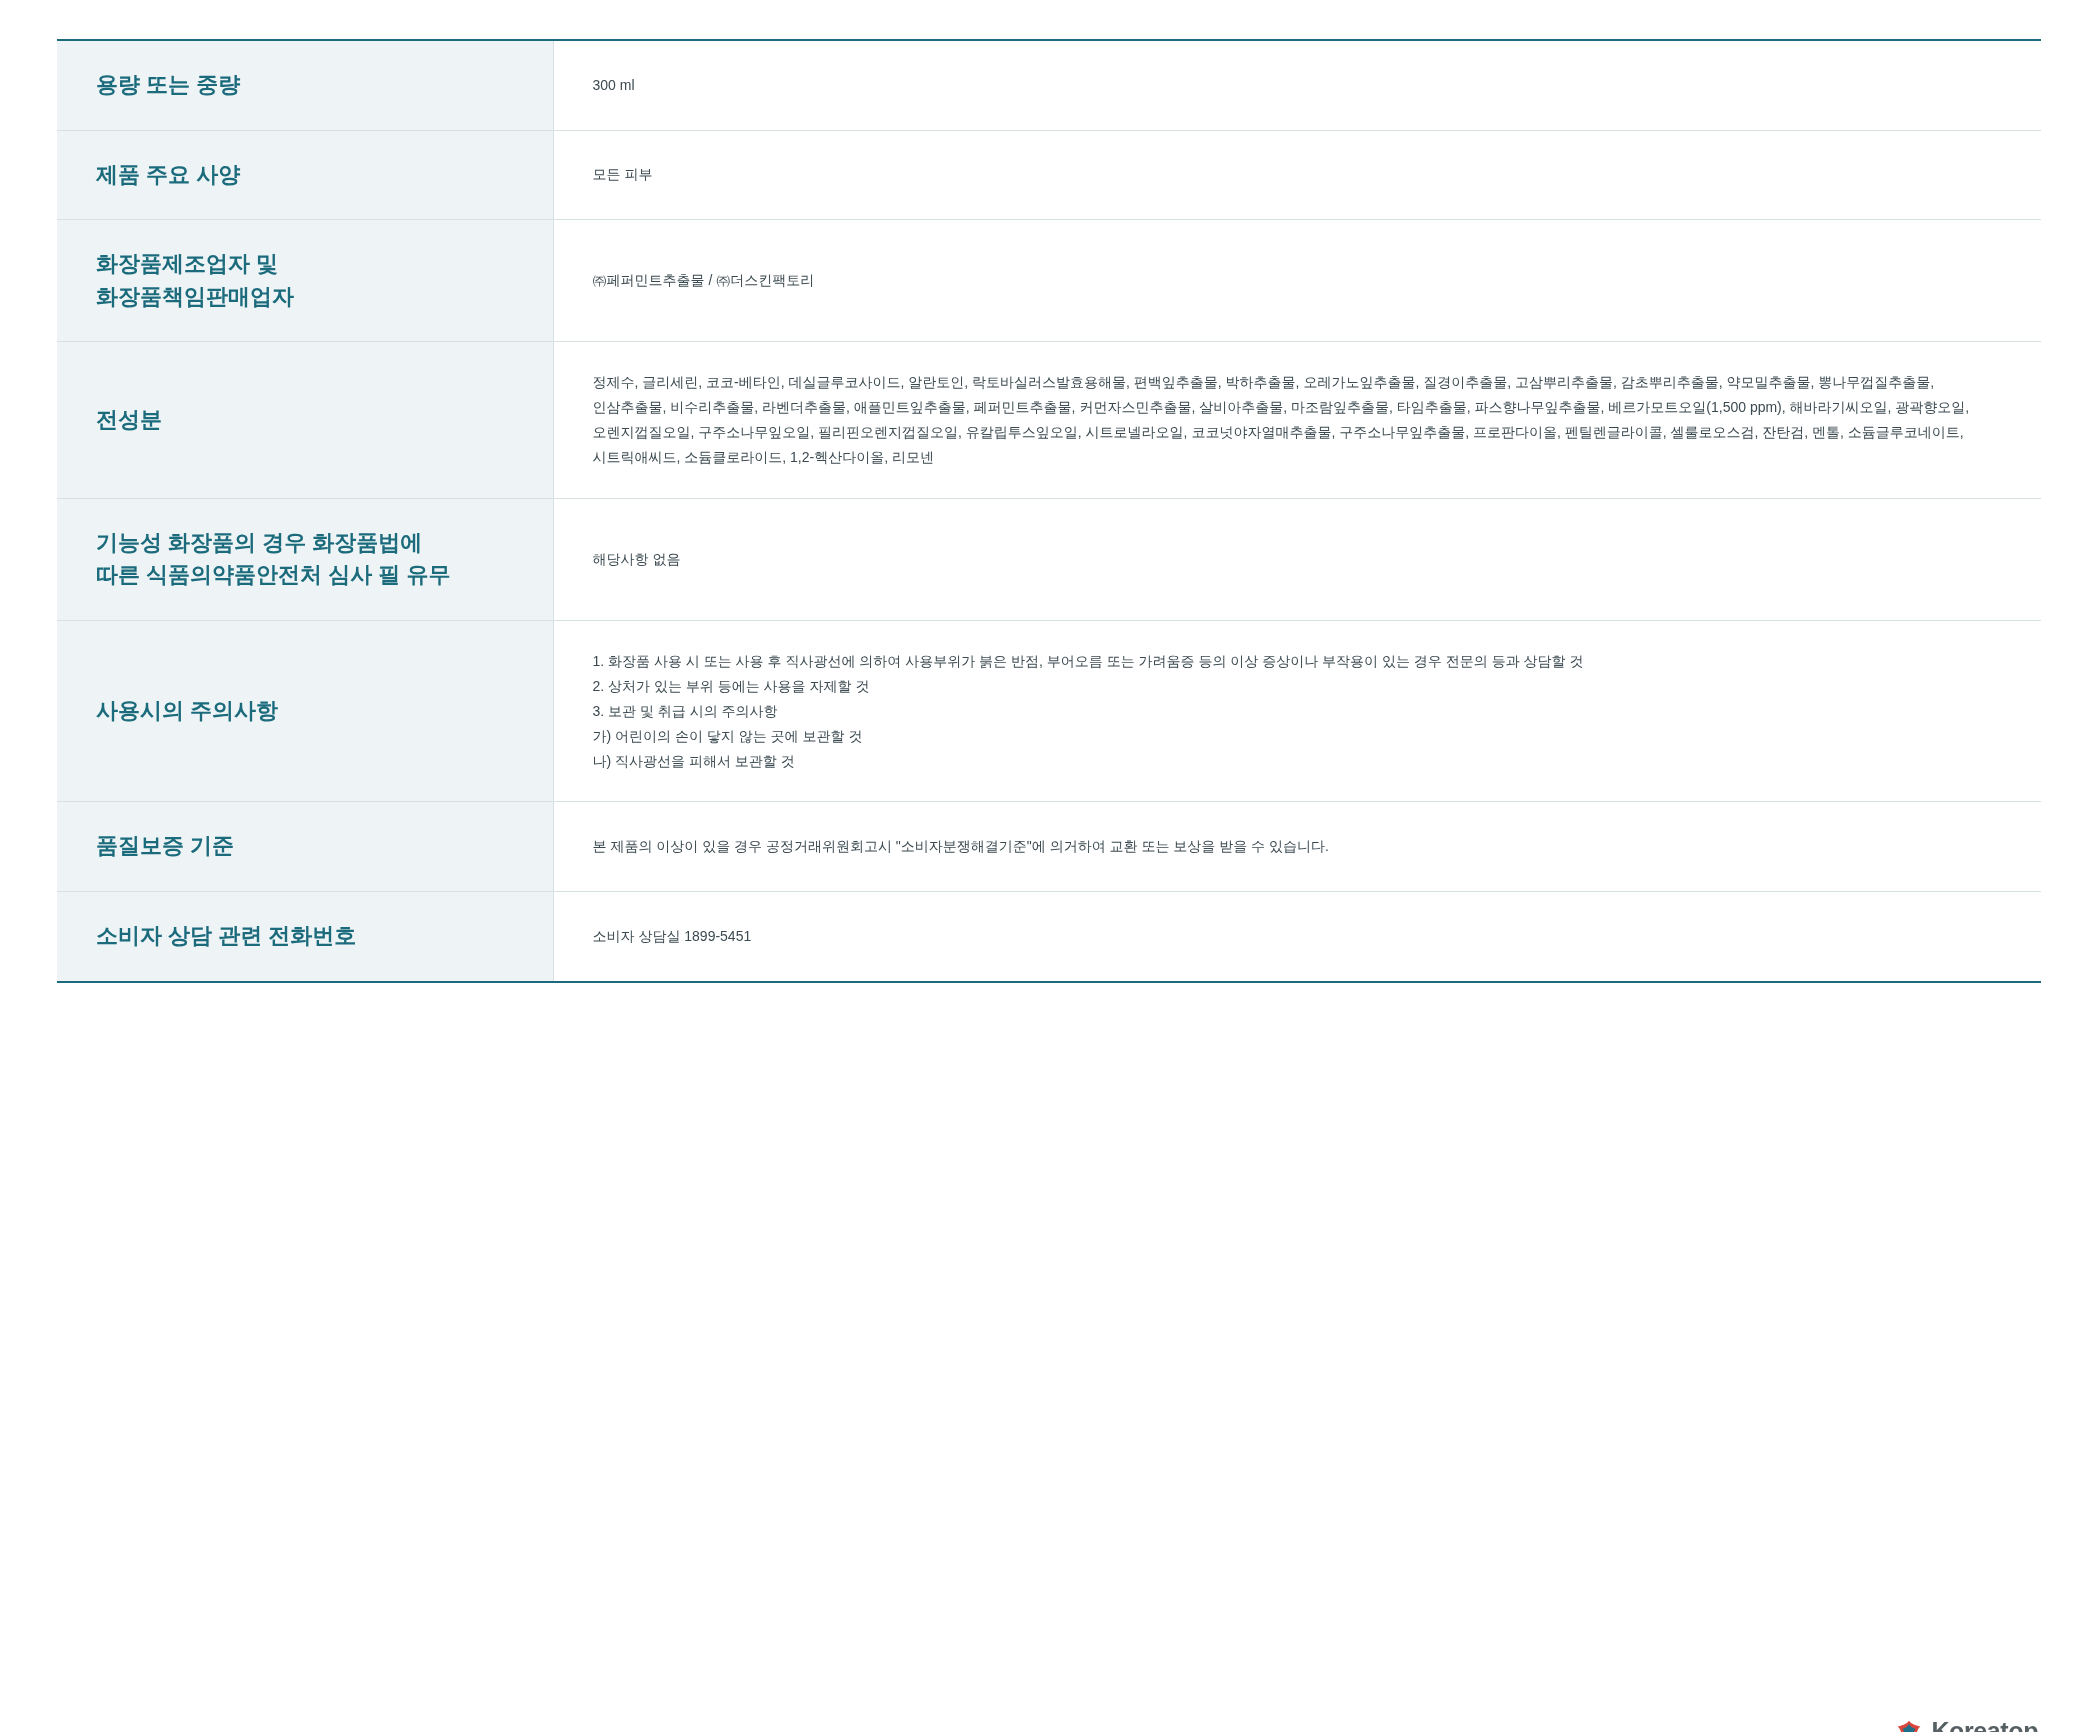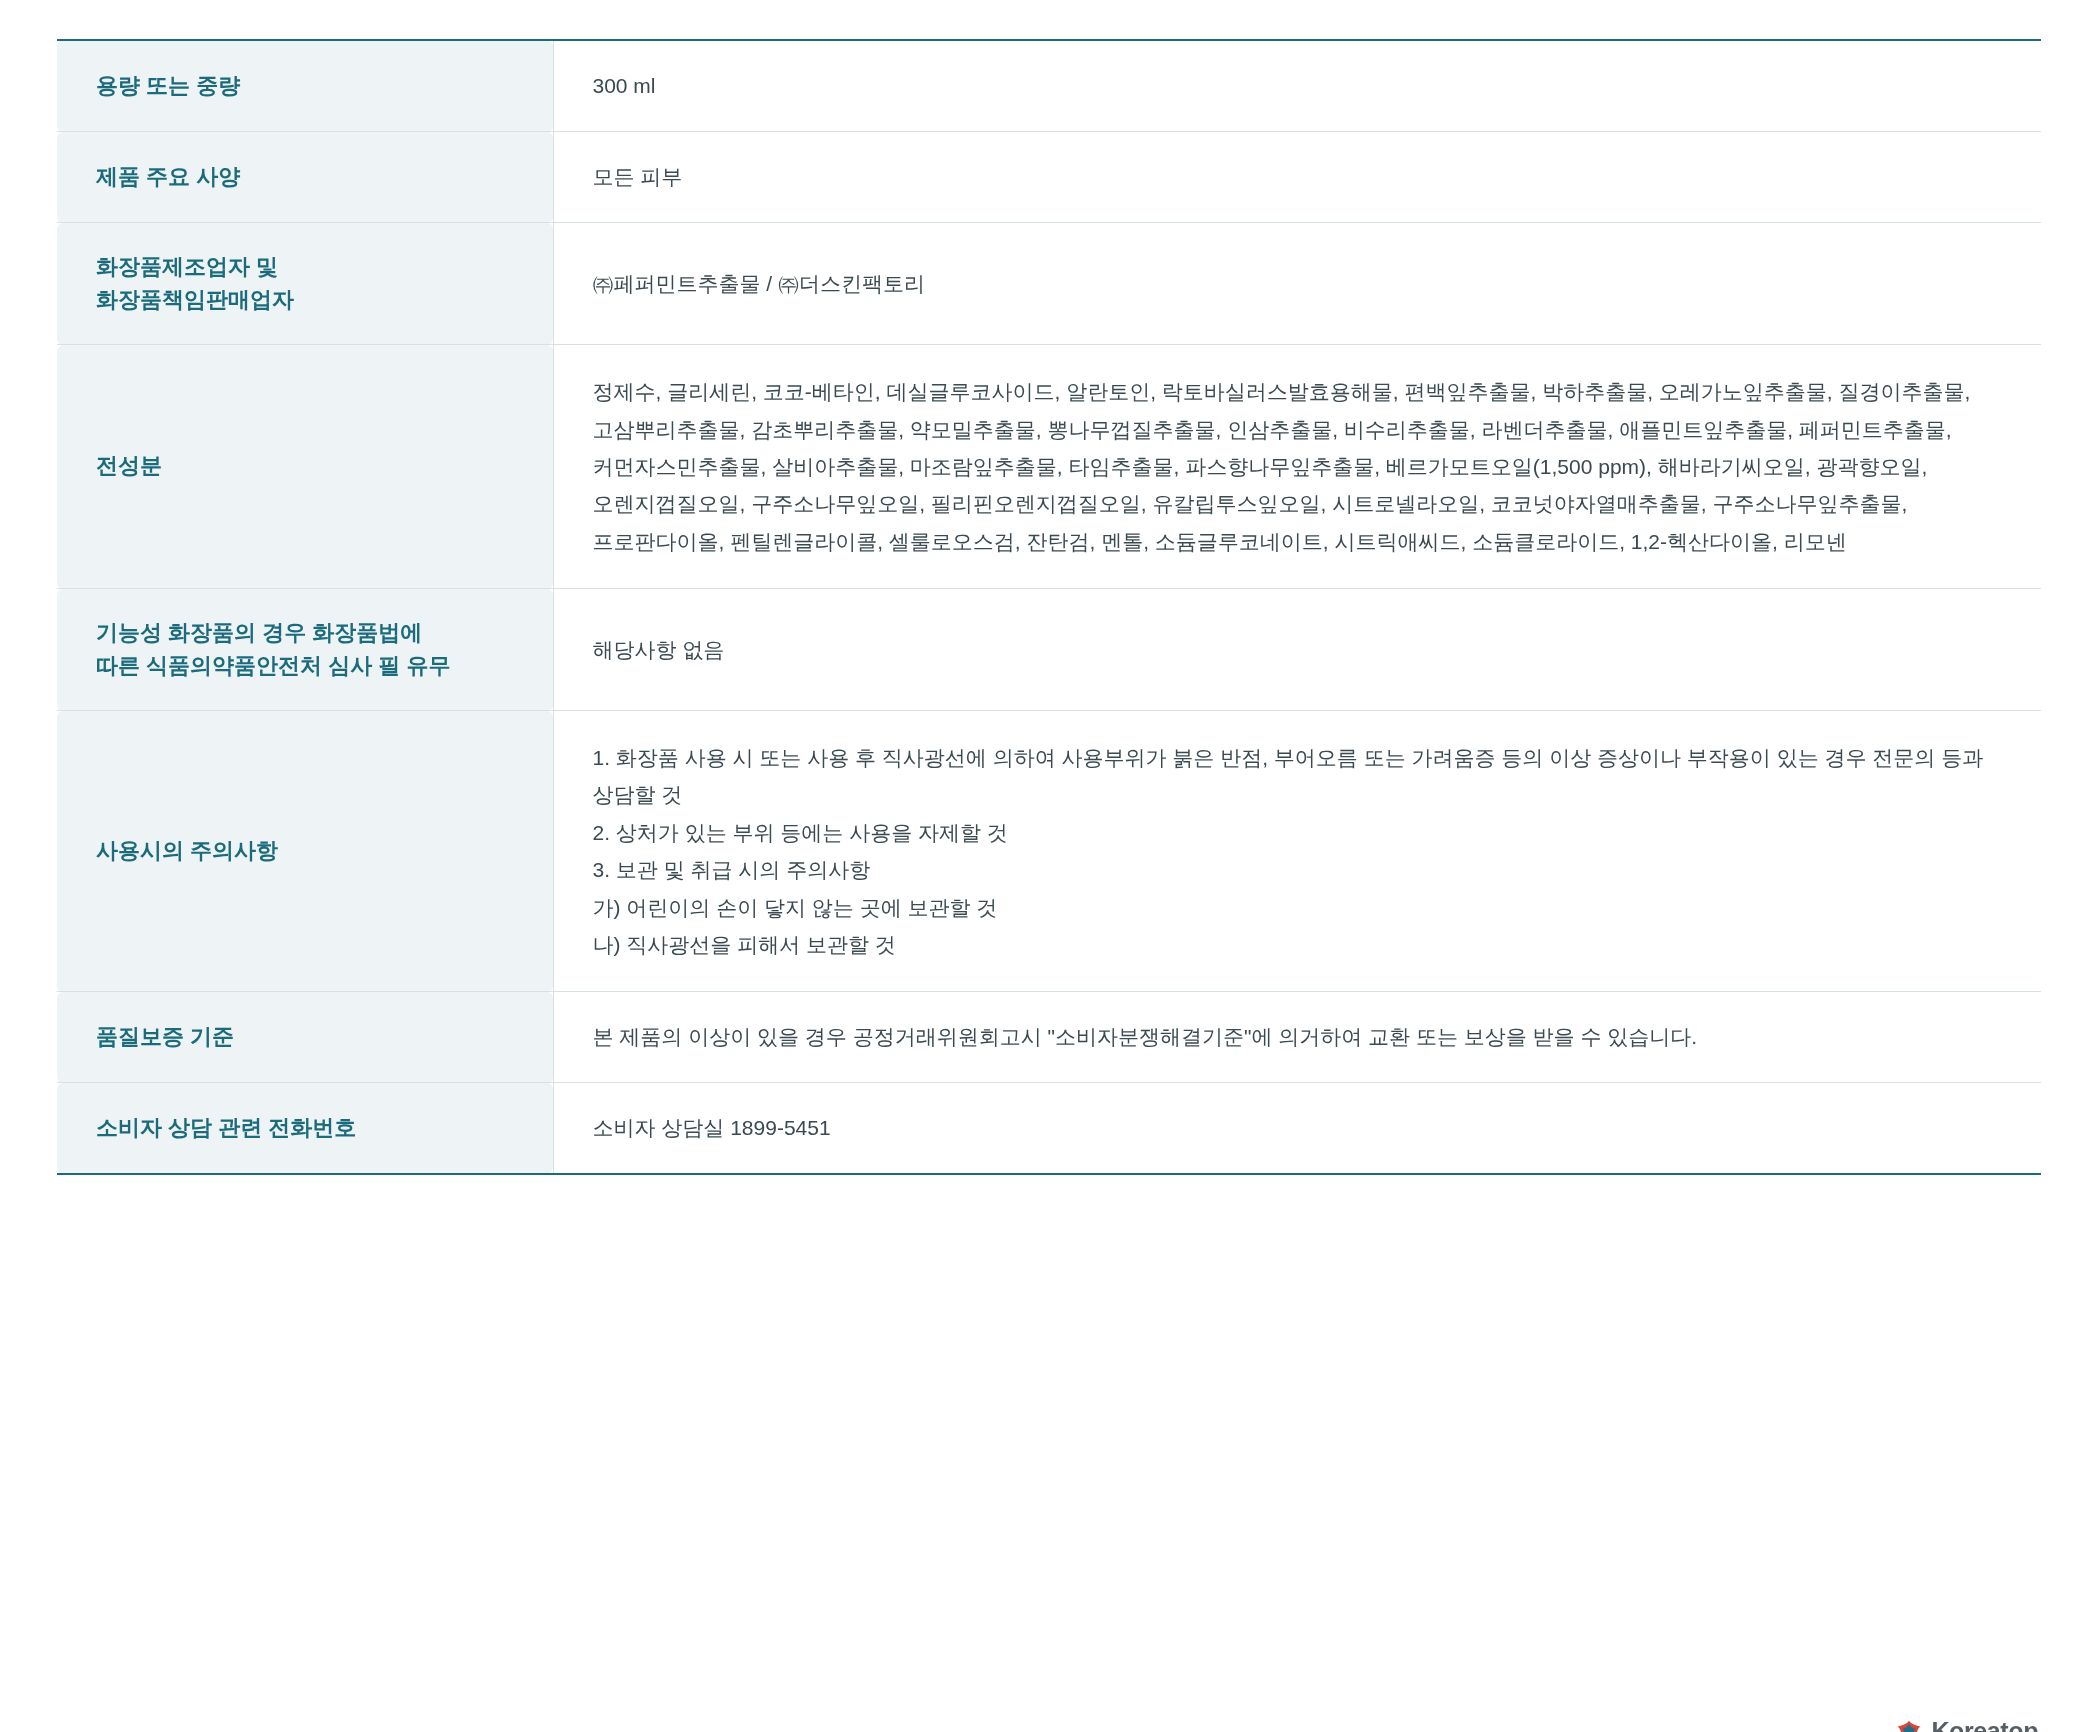--- a/index.html
+++ b/index.html
@@ -44,25 +44,24 @@
     background: #eef4f5;
     color: #1b6b7d;
     font-size: 22px;
     font-weight: bold;
     text-align: left;
     vertical-align: middle;
     padding: 28px 0 28px 39px;
     line-height: 1.48;
     box-sizing: border-box;
     border-right: 0.8px solid #d7e0e3;
-    border-radius: 6px;
   }
   td.value {
     padding: 28px 32.5px 28px 39px;
-    font-size: 21px;
+    font-size: 14px;
     color: #3b4a50;
     line-height: 1.62;
     vertical-align: middle;
     box-sizing: border-box;
     word-break: keep-all;
   }
   td.value.tall {
     line-height: 1.78;
   }
   .multi-line {

